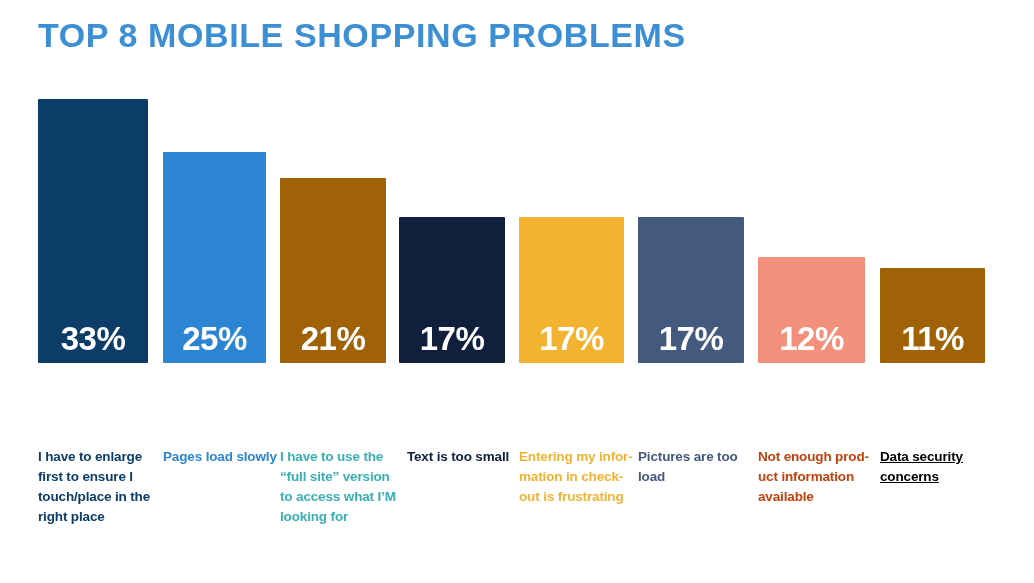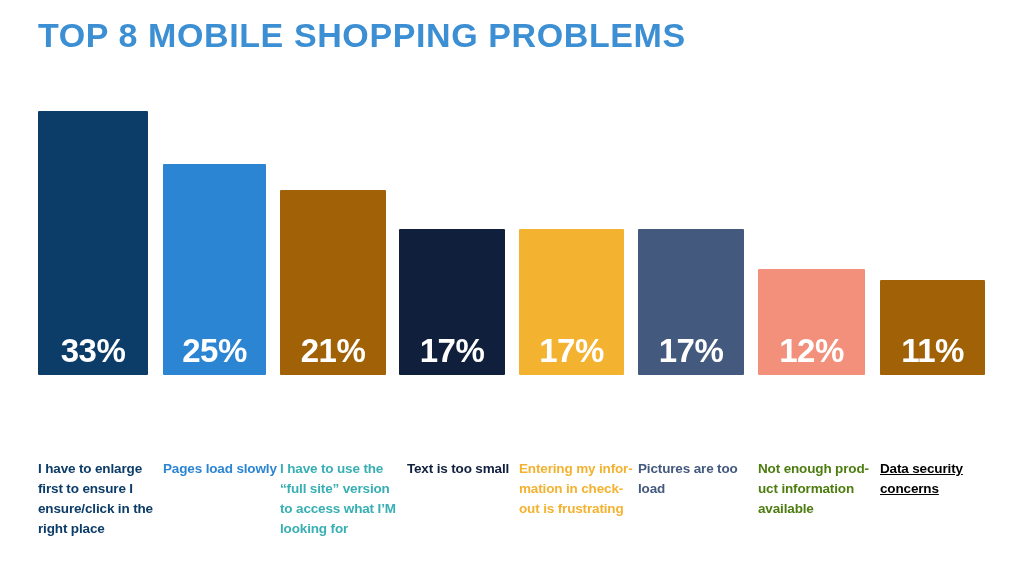--- a/index.html
+++ b/index.html
@@ -30,21 +30,21 @@
     font-size: 34px;
     font-weight: 700;
     letter-spacing: 0.6px;
     color: #3D8FD4;
     white-space: nowrap;
   }
 
   .plot-area {
     position: absolute;
     left: 0;
-    top: 12px;
+    top: 0;
     width: 1034px;
     height: 526px;
   }
 
   .bar-group {
     position: absolute;
     bottom: 0;
     top: 0;
   }
 
@@ -90,21 +90,21 @@
 
   <div class="chart-title">TOP 8 MOBILE SHOPPING PROBLEMS</div>
 
   <div class="plot-area" id="plot-area">
       <div class="bar-group" style="left: 38px; width: 110px;">
         <div class="bar" style="height: 264px; background: rgb(12, 60, 104);">
           <div class="bar-value">33%</div>
         </div>
         <div class="bar-label" style="color: rgb(12, 60, 104); width: 122px;">I have to enlarge
 first to ensure I
-ensure/click in the
+touch/place in the
 right place</div>
       </div>
       <div class="bar-group" style="left: 163px; width: 103px;">
         <div class="bar" style="height: 211px; background: rgb(43, 133, 211);">
           <div class="bar-value">25%</div>
         </div>
         <div class="bar-label" style="color: rgb(43, 133, 211); width: 115px;">Pages load slowly</div>
       </div>
       <div class="bar-group" style="left: 280px; width: 106px;">
         <div class="bar" style="height: 185px; background: #a16207;">
@@ -133,21 +133,21 @@
         <div class="bar" style="height: 146px; background: rgb(68, 89, 126);">
           <div class="bar-value">17%</div>
         </div>
         <div class="bar-label" style="color: rgb(68, 89, 126); width: 118px;">Pictures are too
 load</div>
       </div>
       <div class="bar-group" style="left: 758px; width: 107px;">
         <div class="bar" style="height: 106px; background: rgb(242, 144, 123);">
           <div class="bar-value">12%</div>
         </div>
-        <div class="bar-label" style="color: #4d7c0f; width: 119px;">Not enough prod-
+        <div class="bar-label" style="color: #c2410c; width: 119px;">Not enough prod-
 uct information
 available</div>
       </div>
       <div class="bar-group" style="left: 880px; width: 105px;">
         <div class="bar" style="height: 95px; background: #a16207;">
           <div class="bar-value">11%</div>
         </div>
         <div class="bar-label" style="color: #000000; width: 117px; text-decoration: underline;">Data security
 concerns</div>
       </div>

